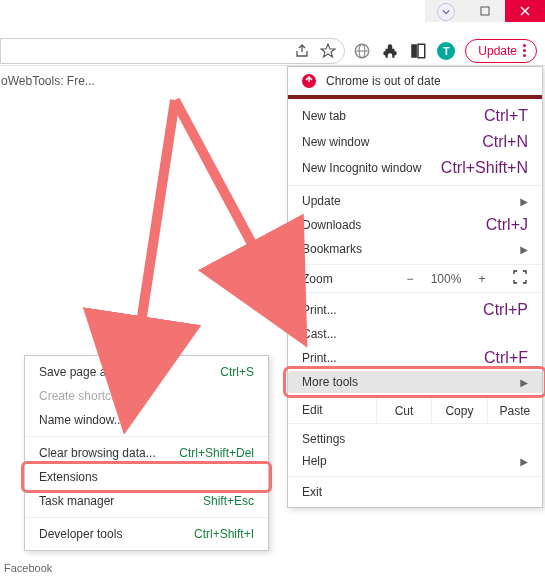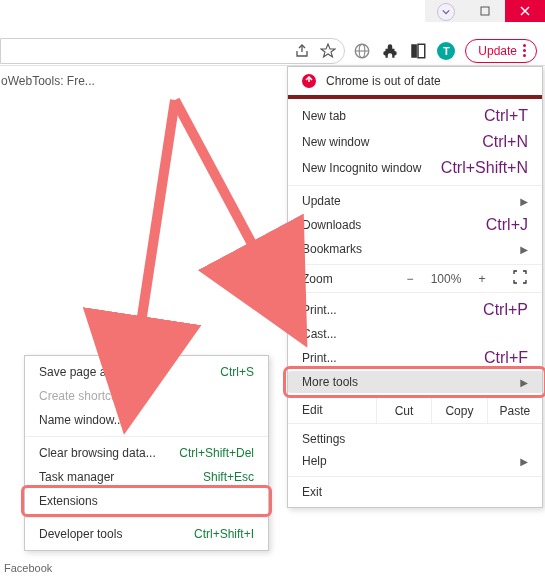--- a/index.html
+++ b/index.html
@@ -382,26 +382,26 @@
       <span class="lab">Create shortcut...</span>
     </div>
     <div class="srow">
       <span class="lab">Name window...</span>
     </div>
     <div class="ssep"></div>
     <div class="srow">
       <span class="lab">Clear browsing data...</span>
       <span class="sc">Ctrl+Shift+Del</span>
     </div>
+    <div class="srow highlight">
+      <span class="lab">Extensions</span>
+    </div>
     <div class="srow">
       <span class="lab">Task manager</span>
       <span class="sc">Shift+Esc</span>
-    </div>
-    <div class="srow highlight">
-      <span class="lab">Extensions</span>
     </div>
     <div class="ssep"></div>
     <div class="srow">
       <span class="lab">Developer tools</span>
       <span class="sc">Ctrl+Shift+I</span>
     </div>
   </div>
 
 <svg class="arrows">
   <defs>

